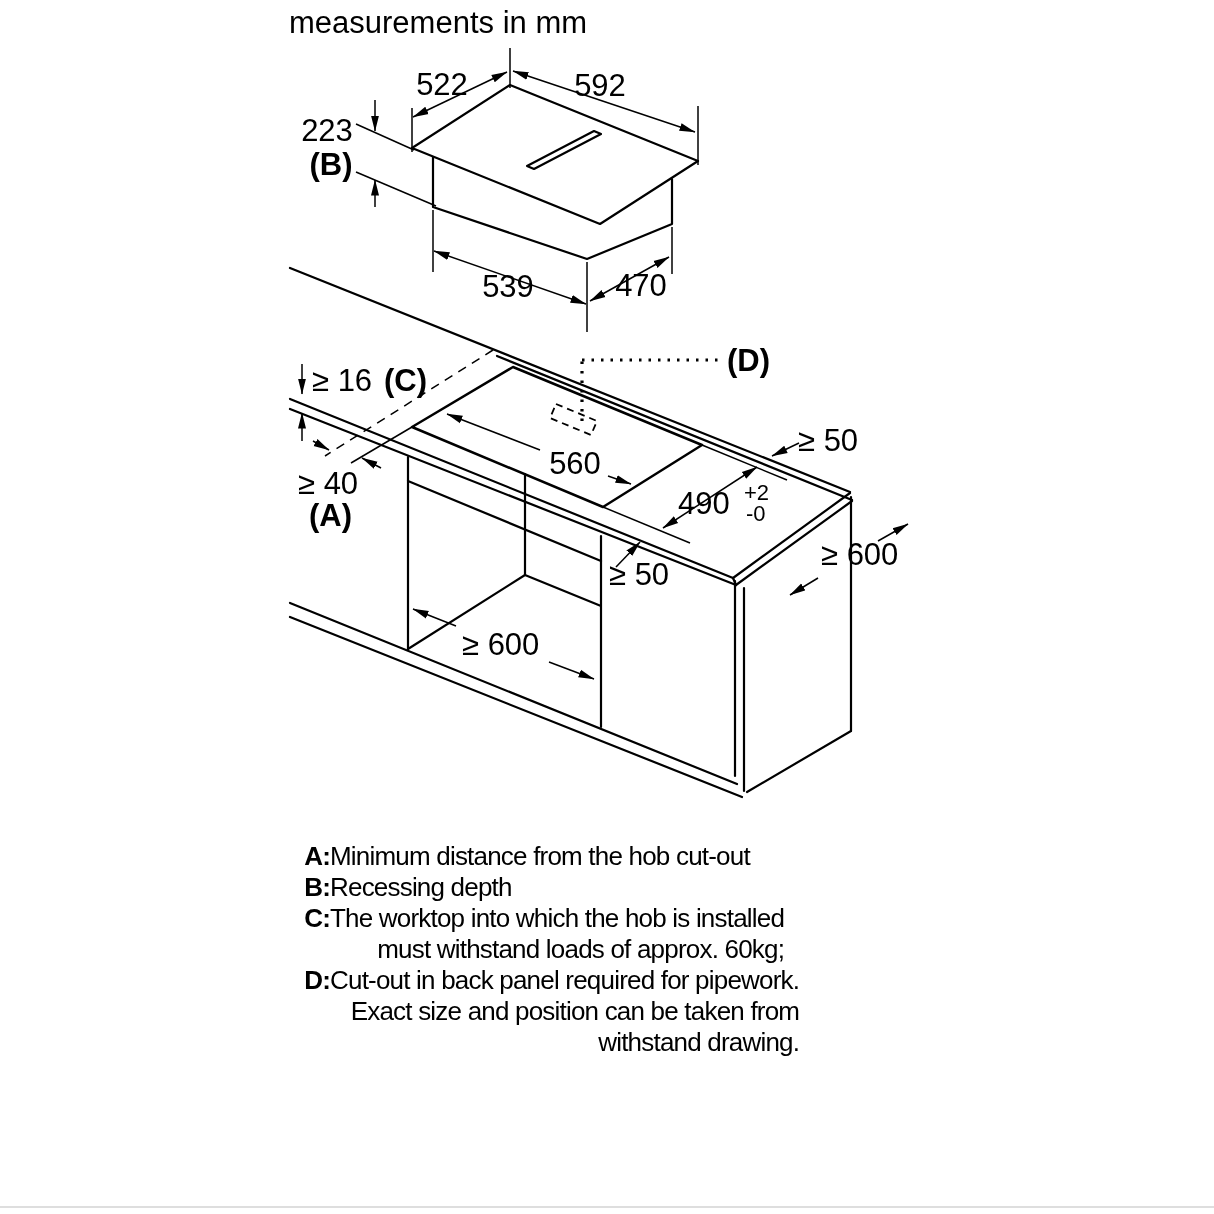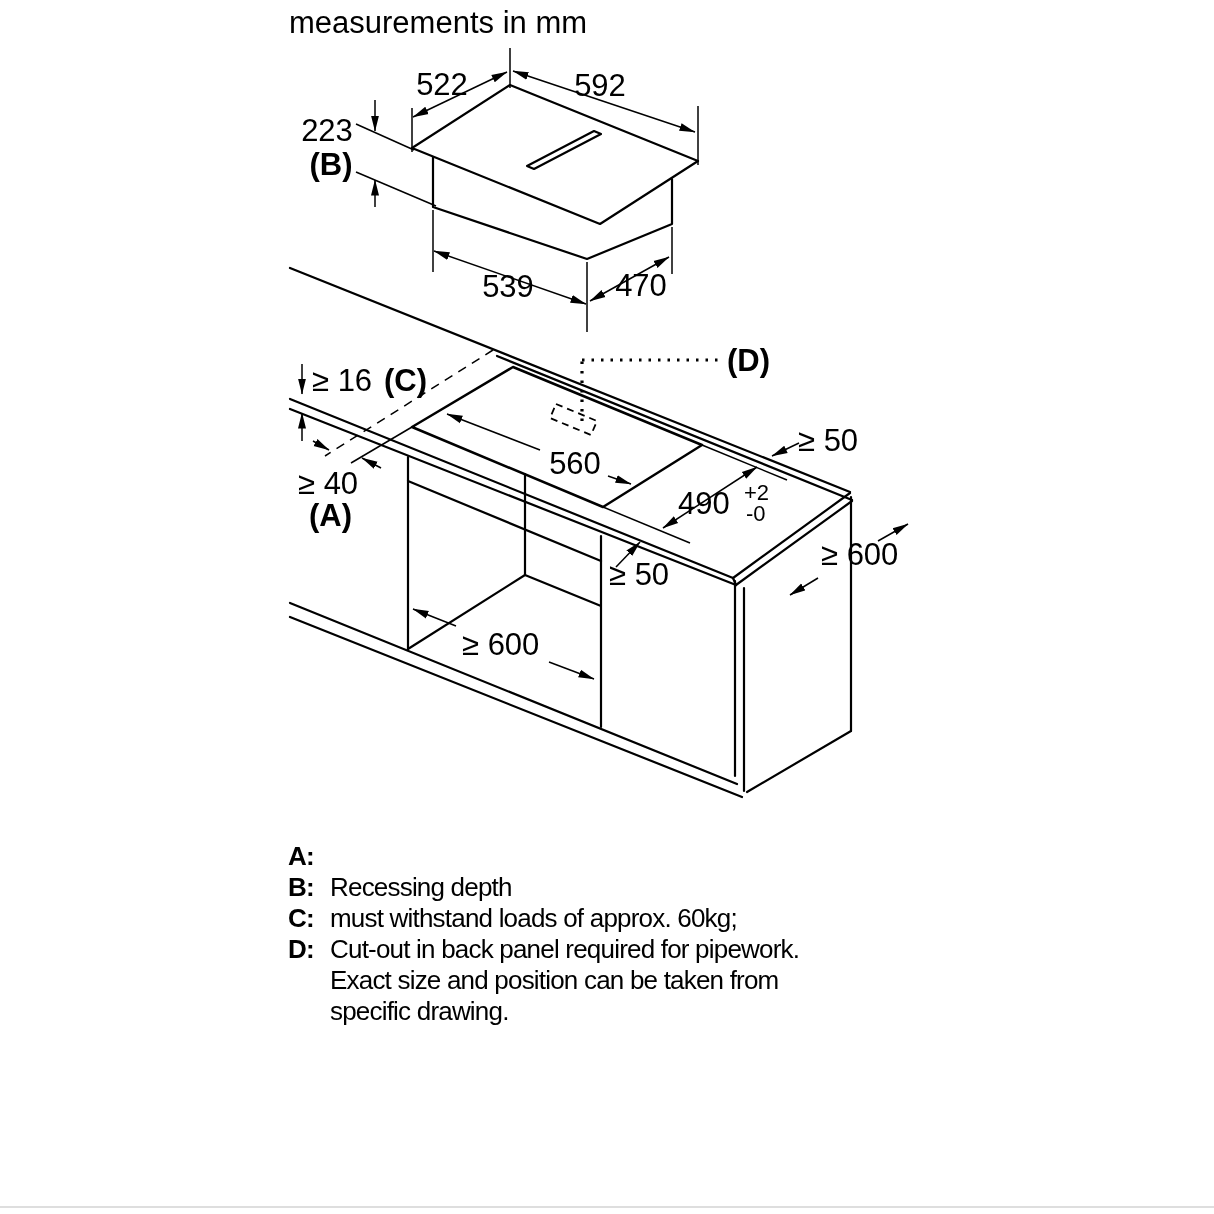--- a/index.html
+++ b/index.html
@@ -1,17 +1,17 @@
 <!DOCTYPE html>
 <html><head>
 <meta charset="utf-8">
 <style>
   html,body{margin:0;padding:0;background:#fff;}
   #stage{position:relative;width:1214px;height:1214px;background:#ffffff;overflow:hidden;
-         font-family:"Liberation Sans", sans-serif;}
+         font-family:"Liberation Sans", sans-serif;text-align:right;}
   #drawing{position:absolute;left:0;top:0;}
   svg text{fill:#000;font-family:"Liberation Sans", sans-serif;font-size:31px;}
   svg text.small{font-size:22px;}
   svg text.bold{font-weight:bold;}
   .main{stroke:#000;stroke-width:2.2;fill:none;stroke-linejoin:round;stroke-linecap:round;}
   .thick{stroke:#000;stroke-width:2.5;fill:none;stroke-linejoin:round;}
   .thin{stroke:#000;stroke-width:1.5;fill:none;}
   .dashed{stroke:#000;stroke-width:1.5;fill:none;stroke-dasharray:9 7;}
   .dashedbox{stroke:#000;stroke-width:1.8;fill:none;stroke-dasharray:7 5;stroke-linejoin:round;}
   .dotted{stroke:#000;stroke-width:3.2;fill:none;stroke-dasharray:2.5 7;}
@@ -139,39 +139,41 @@
     <line class="thin" x1="818" y1="578" x2="790" y2="595" marker-end="url(#ah)"></line>
     <line class="thin" x1="878" y1="541" x2="908" y2="524" marker-end="url(#ah)"></line>
     <text x="821" y="565" text-anchor="start">≥ 600</text>
   </g>
 </svg>
 
 <div id="legend">
   <div class="legend-row">
     <div class="legend-label">A:</div>
     <div>
+      <div>Minimum distance from the hob cut-out</div>
     </div>
   </div>
   <div class="legend-row">
     <div class="legend-label">B:</div>
     <div>
       <div>Recessing depth</div>
     </div>
   </div>
   <div class="legend-row">
     <div class="legend-label">C:</div>
     <div>
+      <div>The worktop into which the hob is installed</div>
       <div>must withstand loads of approx. 60kg;</div>
     </div>
   </div>
   <div class="legend-row">
     <div class="legend-label">D:</div>
     <div>
       <div>Cut-out in back panel required for pipework.</div>
       <div>Exact size and position can be taken from</div>
-      <div>specific drawing.</div>
+      <div>withstand drawing.</div>
     </div>
   </div>
 </div>
 
 <div class="divider"></div>
 
 </div>
 
 </body></html>

